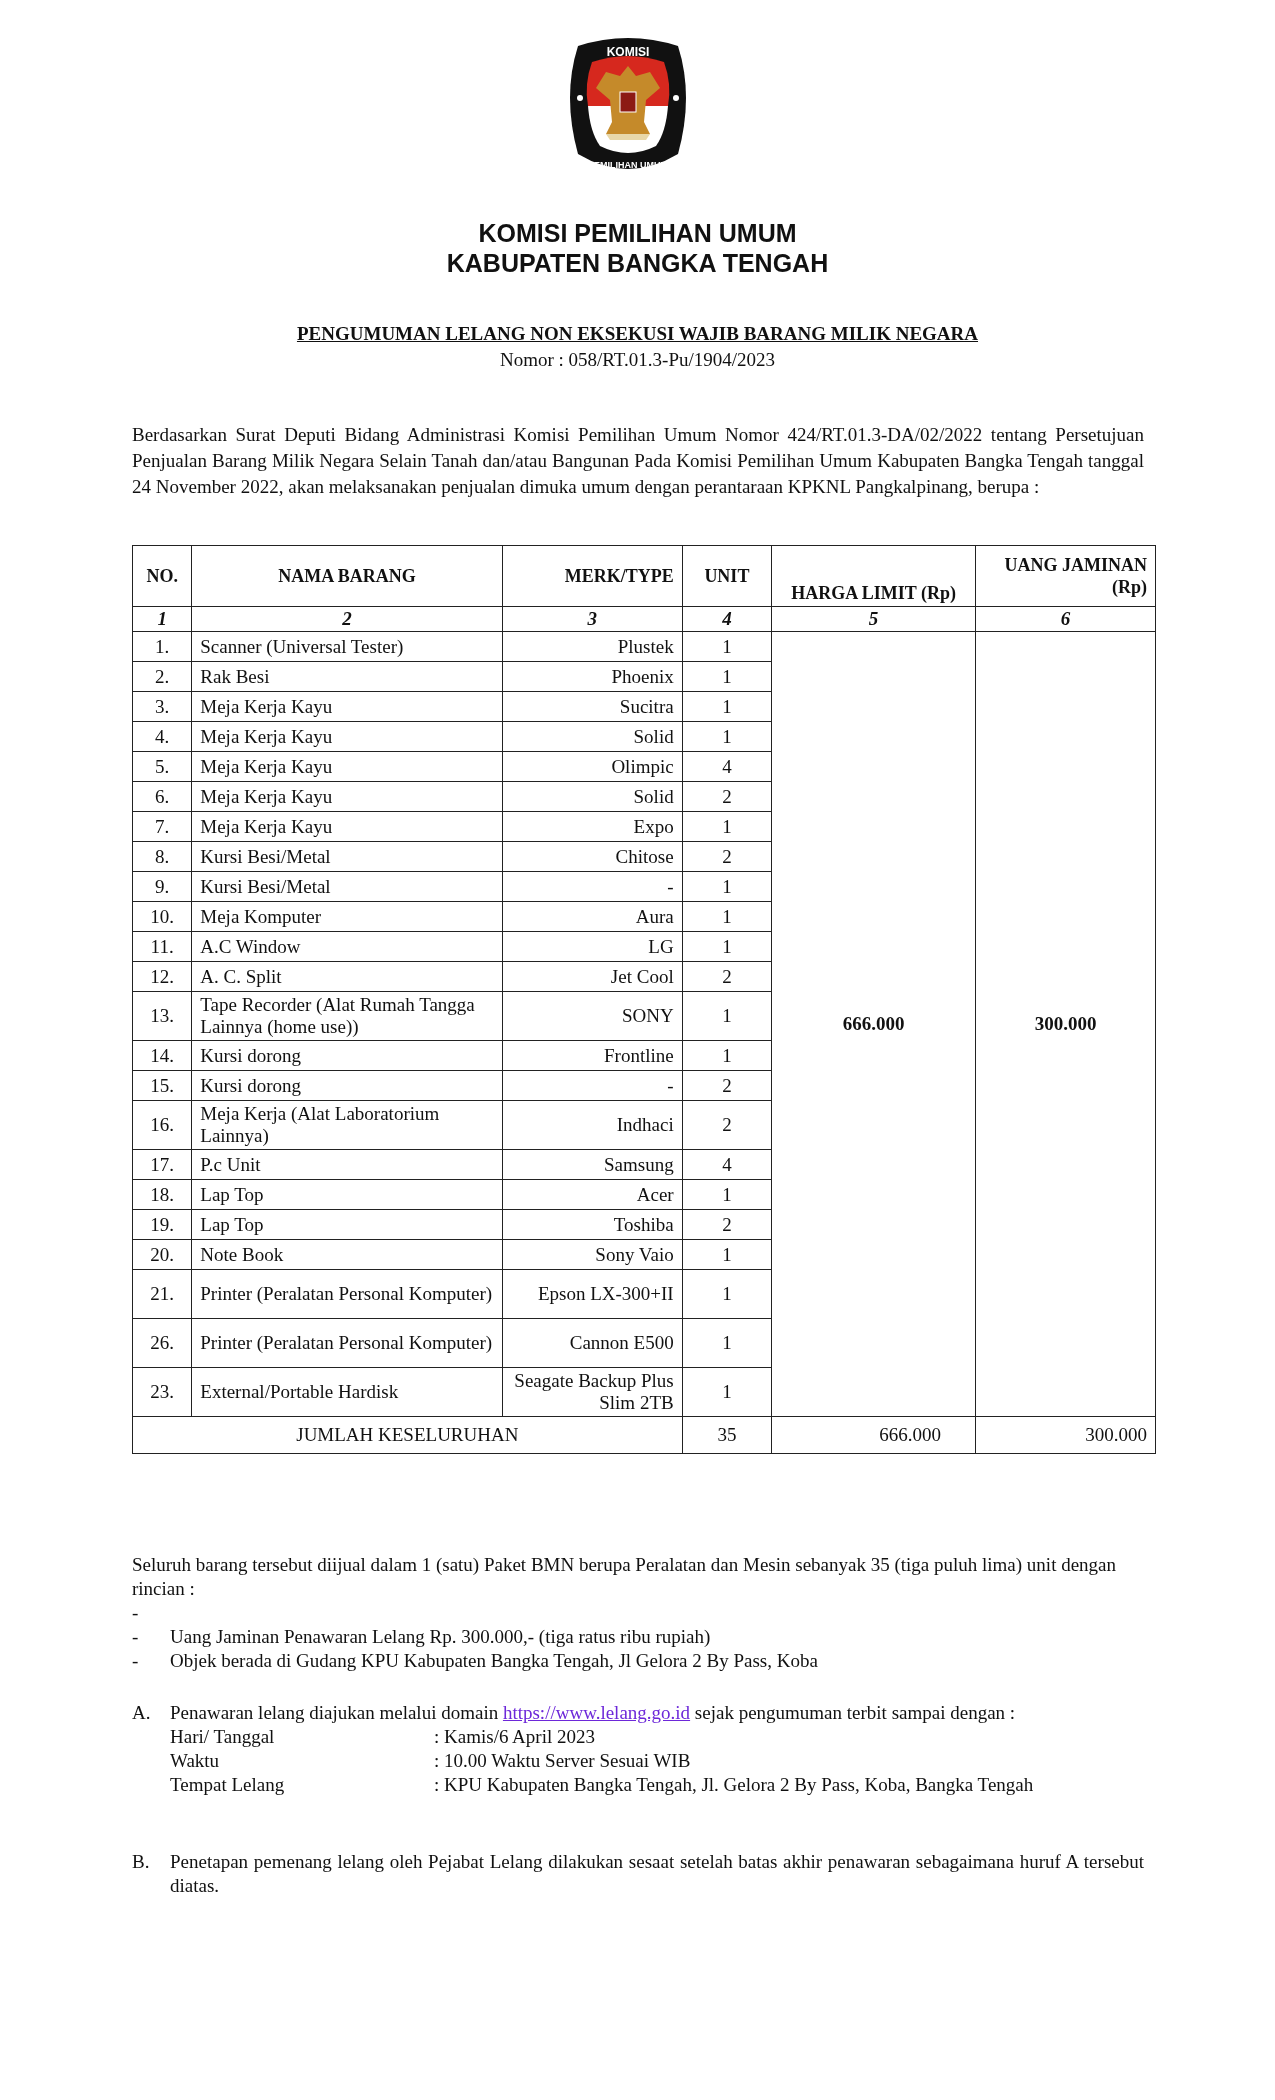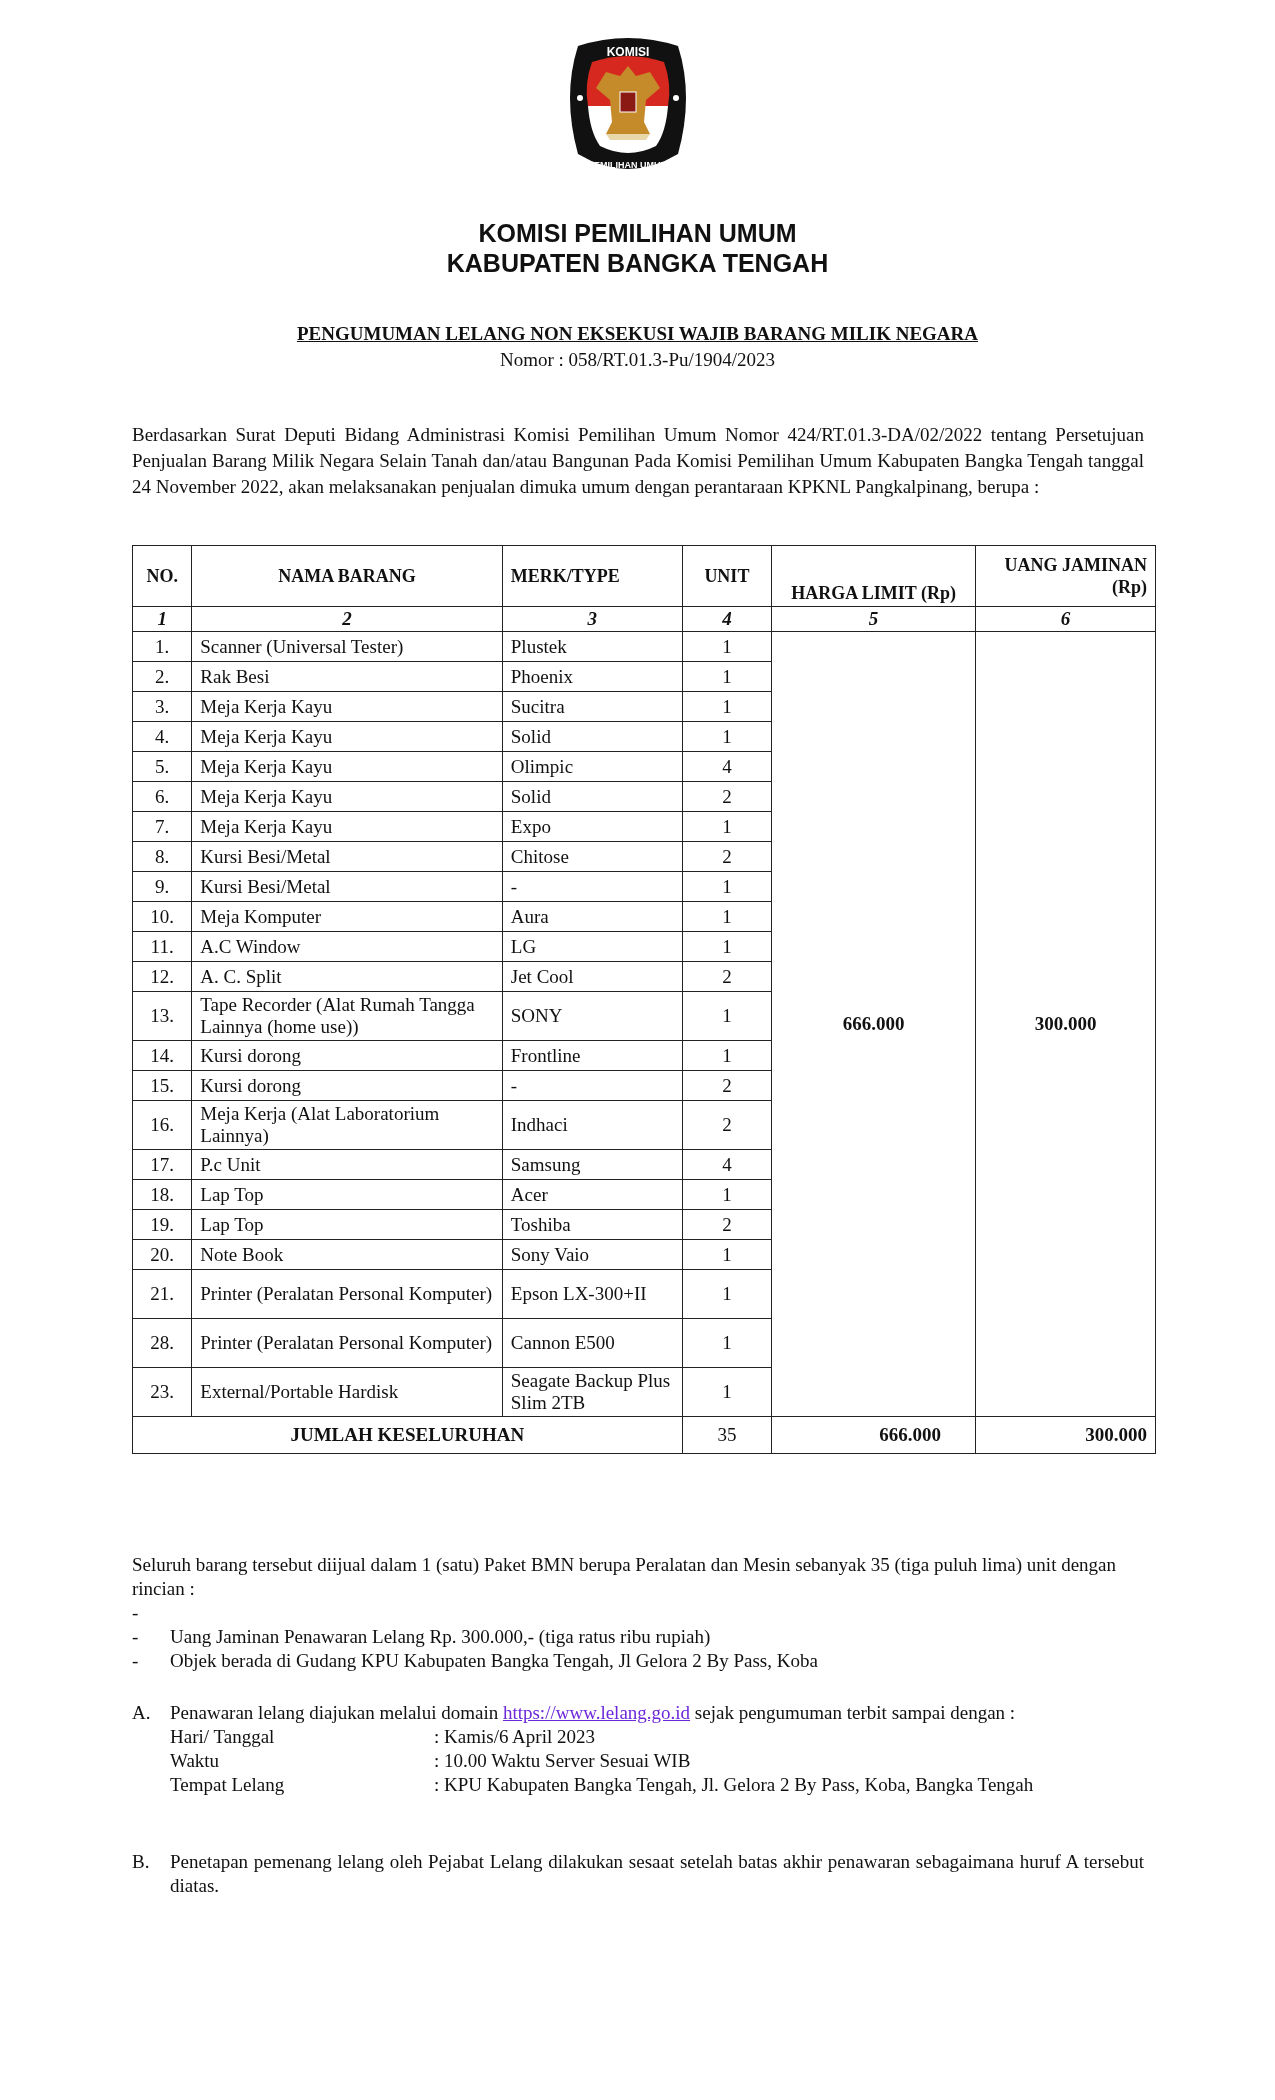--- a/index.html
+++ b/index.html
@@ -10,31 +10,31 @@
   .org1 { top:218px; }
   .org2 { top:248px; }
   .ann-title { position:absolute; left:0; width:1275px; top:323px; text-align:center; font-weight:bold; font-size:19px; text-decoration:underline; }
   .ann-no { position:absolute; left:0; width:1275px; top:349px; text-align:center; font-size:19px; }
   .intro { position:absolute; left:132px; width:1012px; top:422px; font-size:19px; line-height:26px; text-align:justify; }
   table.items { position:absolute; left:132px; top:545px; width:1024px; border-collapse:collapse; font-size:19px; }
   table.items td, table.items th { border:1.5px solid #222; padding:0 8px; line-height:22px; }
   table.items th { font-weight:bold; font-size:18px; }
   .c-no { width:42px; text-align:center; }
   .c-name { width:292px; text-align:left; }
-  .c-merk { width:162px; text-align:left;font-family:Liberation Serif, serif; }
+  .c-merk { width:162px; text-align:right;font-family:Liberation Serif, serif; }
   .c-unit { width:72px; text-align:center; }
   .c-harga { width:186px; text-align:center; }
   .c-jam { width:162px; text-align:right; }
   .idx td { font-weight:bold; font-style:italic; text-align:center; height:24px; }
   .hdr th { height:58px; vertical-align:middle; }
   .hdr th.bottom { vertical-align:bottom; padding-bottom:2px; }
   tr.r1 td { height:29px; }
   tr.r2 td { height:48px; }
   .merged { font-weight:bold; text-align:center; vertical-align:middle; }
-  .total td { height:36px; font-weight:bold; }
+  .total td { height:36px; font-weight:normal; }
   .summary { position:absolute; left:132px; width:1020px; top:1553px; font-size:19px; line-height:24px; }
   .bullet { display:flex; }
   .bullet .dash { width:38px; }
   .secA, .secB { position:absolute; left:132px; width:1012px; font-size:19px; line-height:24px; }
   .secA { top:1701px; }
   .secB { top:1850px; }
   .letter { position:absolute; left:0; width:38px; }
   .body { margin-left:38px; text-align:justify; }
   .kv { display:flex; }
   .kv .k { width:264px; }
@@ -210,21 +210,21 @@
           <td class="c-merk">Sony Vaio</td>
           <td class="c-unit">1</td>
         </tr>
         <tr class="r2">
           <td class="c-no">21.</td>
           <td class="c-name">Printer (Peralatan Personal Komputer)</td>
           <td class="c-merk">Epson LX-300+II</td>
           <td class="c-unit">1</td>
         </tr>
         <tr class="r2">
-          <td class="c-no">28.</td>
+          <td class="c-no">26.</td>
           <td class="c-name">Printer (Peralatan Personal Komputer)</td>
           <td class="c-merk">Cannon E500</td>
           <td class="c-unit">1</td>
         </tr>
         <tr class="r2">
           <td class="c-no">23.</td>
           <td class="c-name">External/Portable Hardisk</td>
           <td class="c-merk">Seagate Backup Plus Slim 2TB</td>
           <td class="c-unit">1</td>
         </tr>

